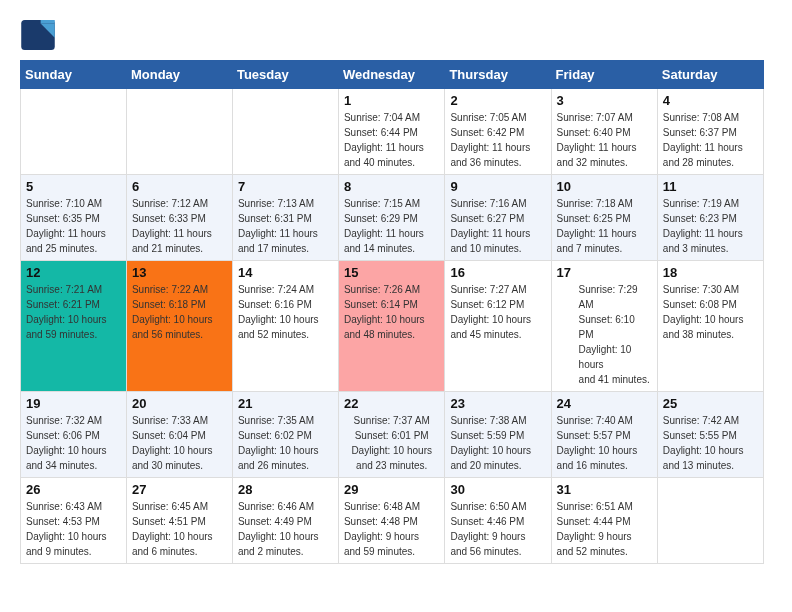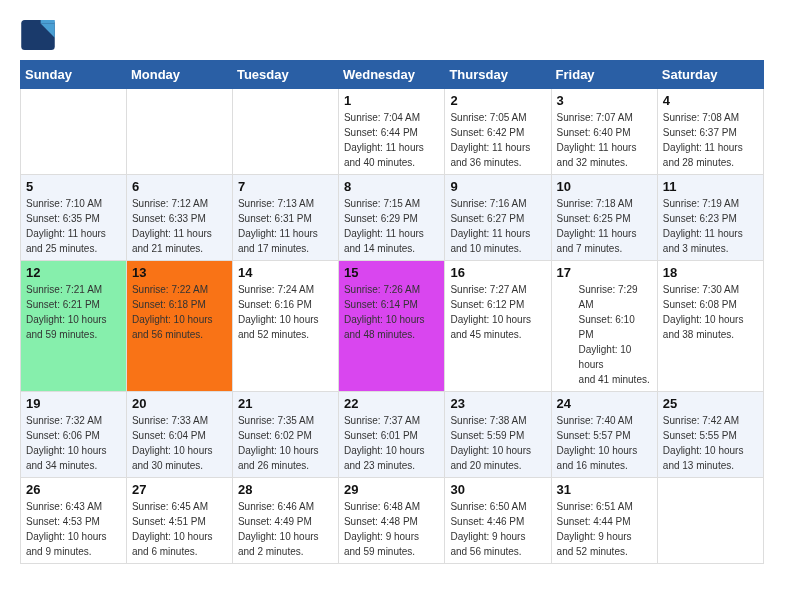--- a/index.html
+++ b/index.html
@@ -208,42 +208,42 @@
           </td>
           <td style="background: rgb(240, 244, 251);">
             <div class="day-number">11</div>
             <div class="day-info" style="white-space: pre-line;">Sunrise: 7:19 AM
 Sunset: 6:23 PM
 Daylight: 11 hours
 and 3 minutes.</div>
           </td>
         </tr>
         <tr>
-          <td style="background: #86efac;">
+          <td style="background: #14b8a6;">
             <div class="day-number">12</div>
             <div class="day-info" style="white-space: pre-line;">Sunrise: 7:21 AM
 Sunset: 6:21 PM
 Daylight: 10 hours
 and 59 minutes.</div>
           </td>
           <td style="background: #f97316;">
             <div class="day-number">13</div>
             <div class="day-info" style="white-space: pre-line;">Sunrise: 7:22 AM
 Sunset: 6:18 PM
 Daylight: 10 hours
 and 56 minutes.</div>
           </td>
           <td style="background: rgb(255, 255, 255);">
             <div class="day-number">14</div>
             <div class="day-info" style="white-space: pre-line;">Sunrise: 7:24 AM
 Sunset: 6:16 PM
 Daylight: 10 hours
 and 52 minutes.</div>
           </td>
-          <td style="background: #d946ef; margin-top: 8px;">
+          <td style="background: #fca5a5; margin-top: 8px;">
             <div class="day-number">15</div>
             <div class="day-info" style="white-space: pre-line;">Sunrise: 7:26 AM
 Sunset: 6:14 PM
 Daylight: 10 hours
 and 48 minutes.</div>
           </td>
           <td style="background: rgb(255, 255, 255);">
             <div class="day-number">16</div>
             <div class="day-info" style="white-space: pre-line;">Sunrise: 7:27 AM
 Sunset: 6:12 PM
@@ -282,21 +282,21 @@
           </td>
           <td style="background: rgb(240, 244, 251);">
             <div class="day-number">21</div>
             <div class="day-info" style="white-space: pre-line;">Sunrise: 7:35 AM
 Sunset: 6:02 PM
 Daylight: 10 hours
 and 26 minutes.</div>
           </td>
           <td style="background: rgb(240, 244, 251);">
             <div class="day-number">22</div>
-            <div class="day-info" style="white-space: pre-line;">Sunrise: 7:37 AM
+            <div class="day-info" style="white-space: pre-line; text-align: center;">Sunrise: 7:37 AM
 Sunset: 6:01 PM
 Daylight: 10 hours
 and 23 minutes.</div>
           </td>
           <td style="background: rgb(240, 244, 251);">
             <div class="day-number">23</div>
             <div class="day-info" style="white-space: pre-line;">Sunrise: 7:38 AM
 Sunset: 5:59 PM
 Daylight: 10 hours
 and 20 minutes.</div>

